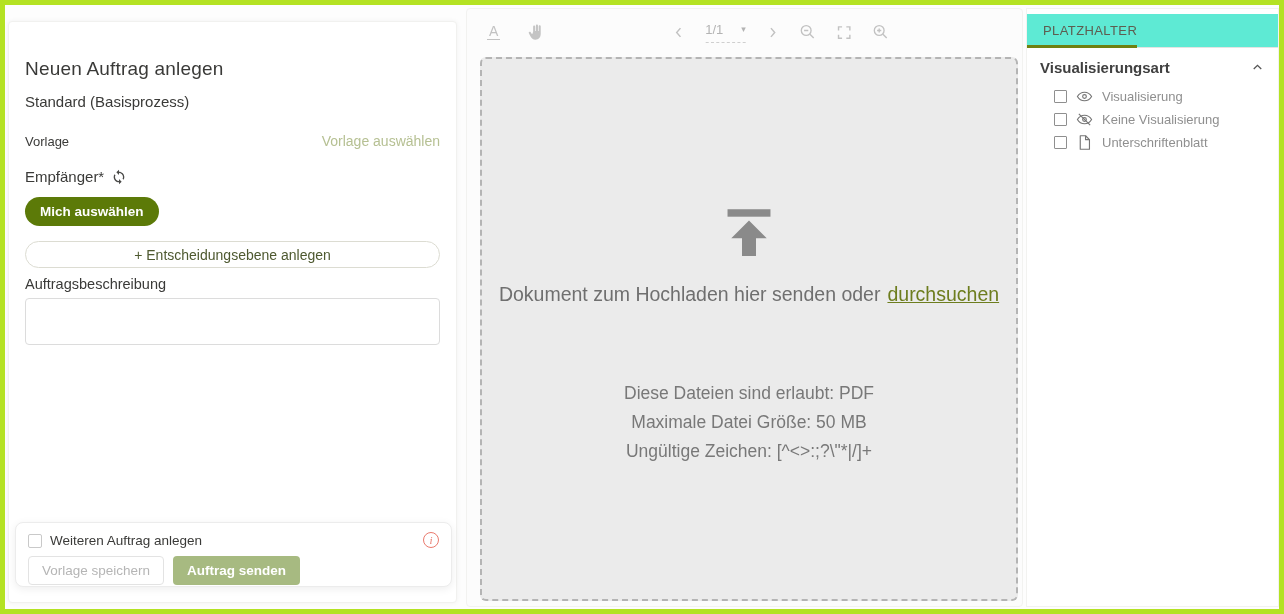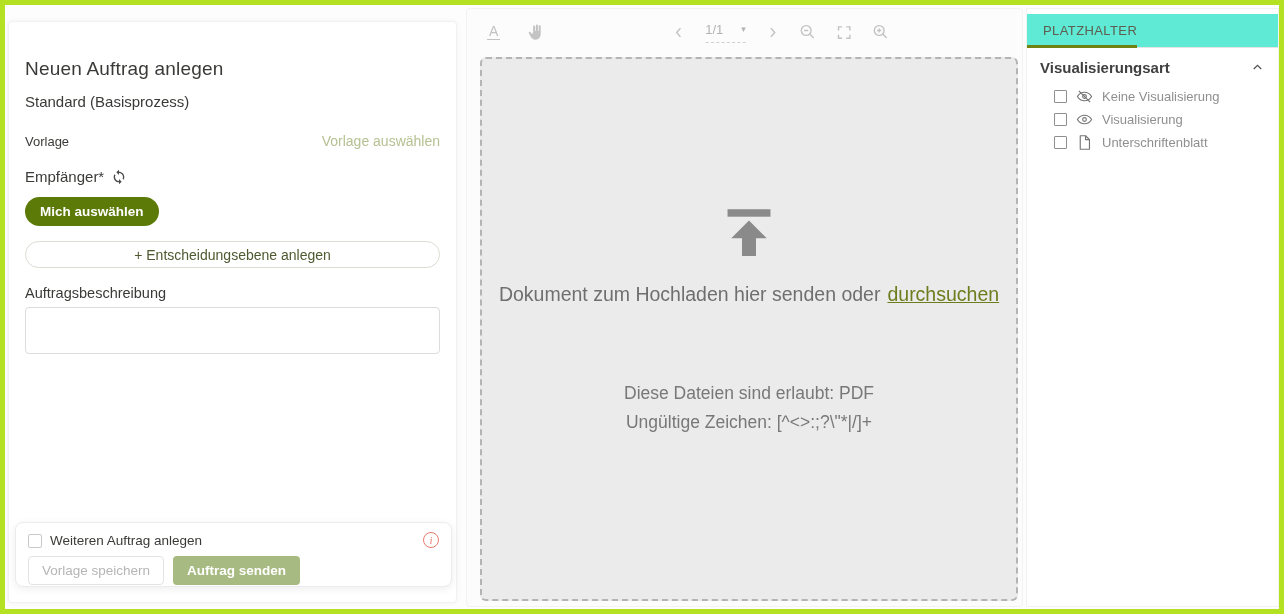--- a/index.html
+++ b/index.html
@@ -33,21 +33,21 @@
     margin-top: 12px; display: inline-block;
     background: #5c7a08; color: #ffffff; border: none; cursor: pointer;
     font-size: 13.5px; font-weight: 700; font-family: inherit;
     padding: 7px 15px; border-radius: 15px;
   }
   .btn-outline-pill {
     margin-top: 15px; width: 100%; height: 27px;
     background: #ffffff; border: 1px solid #dcdcd2; border-radius: 15px;
     color: #4e5930; font-size: 14px; font-family: inherit; cursor: pointer;
   }
-  .desc-label { display: block; margin-top: 17px; font-size: 14.5px; color: #3a3a38; }
+  .desc-label { display: block; margin-top: 8px; font-size: 14.5px; color: #3a3a38; }
   .desc-input {
     margin-top: 6px; width: 100%; height: 47px;
     border: 1px solid #dcdcdc; border-radius: 4px; resize: none;
     font-family: inherit; font-size: 14px; padding: 6px 8px; color: #3a3a38;
     outline: none; background: #fff;
   }
   .footer-card {
     position: absolute; left: 6px; right: 4px; bottom: 15px; height: 65px;
     background: #ffffff; border: 1px solid #ececec; border-radius: 8px;
     box-shadow: 0 2px 8px rgba(0,0,0,0.07);
@@ -245,20 +245,21 @@
             <rect x="7" y="0" width="46" height="8" fill="#8a8a8a"></rect>
             <path d="M30 12 L49 31 H37.5 V50 H22.5 V31 H11 Z" fill="#8a8a8a"></path>
           </svg>
       </span>
       <div class="drop-main">
         <span>Dokument zum Hochladen hier senden oder</span>
         <a class="browse">durchsuchen</a>
       </div>
       <div class="rules">
         <div>Diese Dateien sind erlaubt: PDF</div>
+        <div>Maximale Datei Größe: 50 MB</div>
         <div>Ungültige Zeichen: [^&lt;&gt;:;?\"*|/]+</div>
       </div>
     </div>
   </section>
 
   <aside class="right-panel">
     <div class="tabbar">
       <div class="tab">
         <span>PLATZHALTER</span>
       </div>
@@ -267,44 +268,44 @@
     <div class="panel-body">
       <div class="sect-head">
         <span class="sect-title">Visualisierungsart</span>
         <span class="chev">
           <svg viewBox="0 0 24 24" width="15" height="15" fill="none" stroke="#555555" stroke-width="2">
               <polyline points="6,14.5 12,8.5 18,14.5"></polyline>
             </svg>
         </span>
       </div>
       <div class="opt-list">
+        <div class="opt-row">
+          <span class="opt-check"></span>
+          <span class="opt-ic">
+            <svg viewBox="0 0 24 24" width="17" height="17" fill="none" stroke="#757575" stroke-width="1.6">
+                <path d="M2 12s3.5-6 10-6 10 6 10 6-3.5 6-10 6S2 12 2 12z"></path>
+                <circle cx="12" cy="12" r="2.6"></circle>
+              </svg>
+          </span>
+          <span class="opt-label">Visualisierung</span>
+        </div>
         <div class="opt-row">
           <span class="opt-check"></span>
           <span class="opt-ic">
             <svg viewBox="0 0 24 24" width="17" height="17" fill="none" stroke="#757575" stroke-width="1.6">
                 <path d="M2 12s3.5-6 10-6 10 6 10 6-3.5 6-10 6S2 12 2 12z"></path>
                 <circle cx="12" cy="12" r="2.6"></circle>
                 <line x1="4" y1="4" x2="20" y2="20"></line>
               </svg>
           </span>
           <span class="opt-label">Keine Visualisierung</span>
         </div>
         <div class="opt-row">
           <span class="opt-check"></span>
           <span class="opt-ic">
-            <svg viewBox="0 0 24 24" width="17" height="17" fill="none" stroke="#757575" stroke-width="1.6">
-                <path d="M2 12s3.5-6 10-6 10 6 10 6-3.5 6-10 6S2 12 2 12z"></path>
-                <circle cx="12" cy="12" r="2.6"></circle>
-              </svg>
-          </span>
-          <span class="opt-label">Visualisierung</span>
-        </div>
-        <div class="opt-row">
-          <span class="opt-check"></span>
-          <span class="opt-ic">
             <svg viewBox="0 0 24 24" width="17" height="17" fill="none" stroke="#757575" stroke-width="1.6" stroke-linejoin="round">
                 <path d="M6 2.5h7.5L19 8v13.5H6z"></path>
                 <path d="M13.5 2.5V8H19"></path>
               </svg>
           </span>
           <span class="opt-label">Unterschriftenblatt</span>
         </div>
       </div>
     </div>
   </aside>

